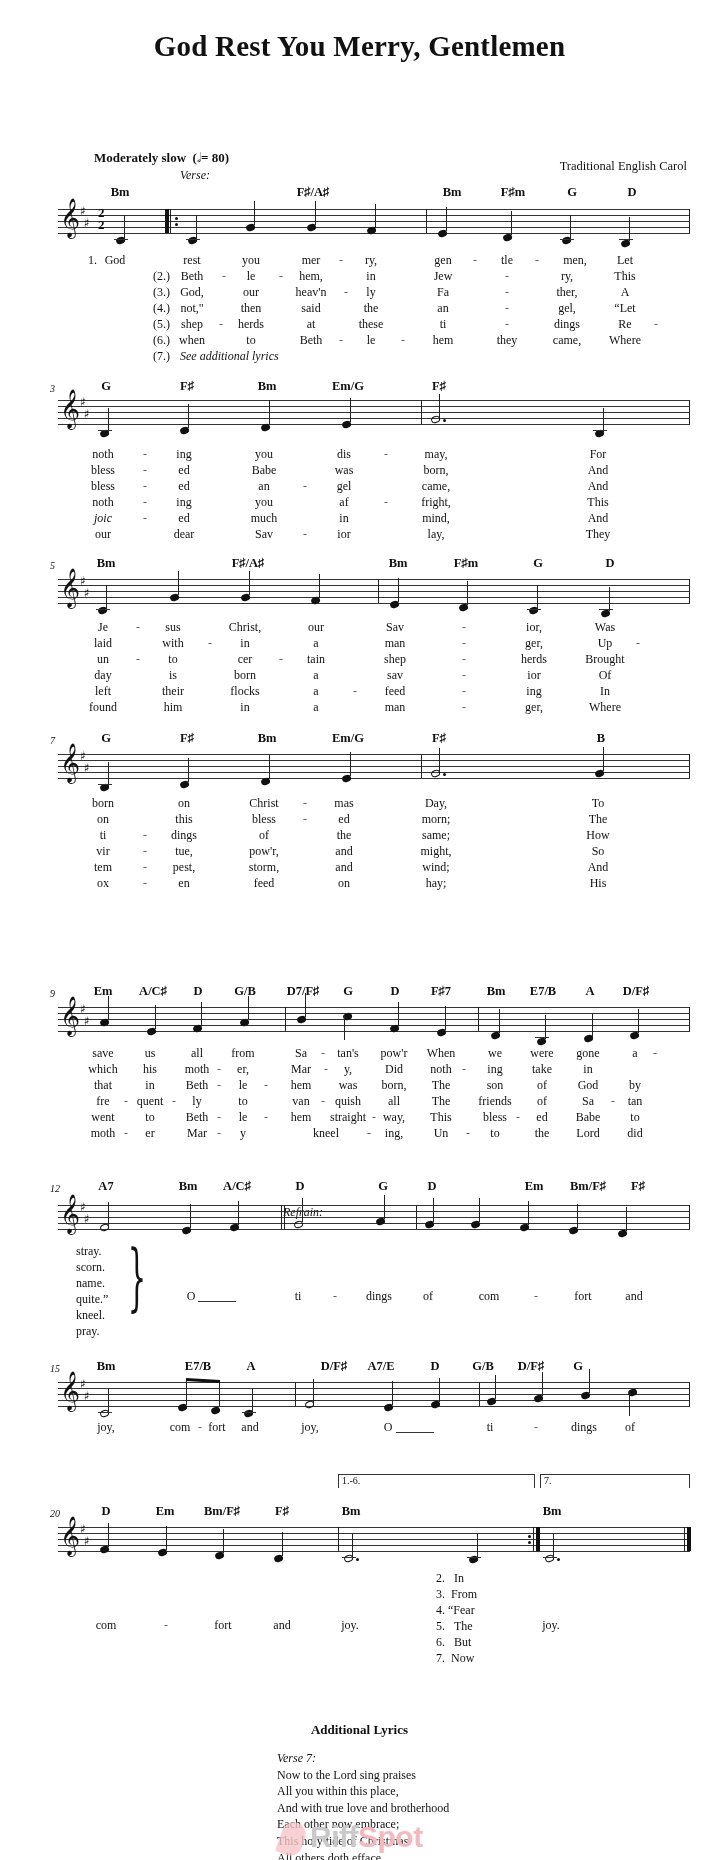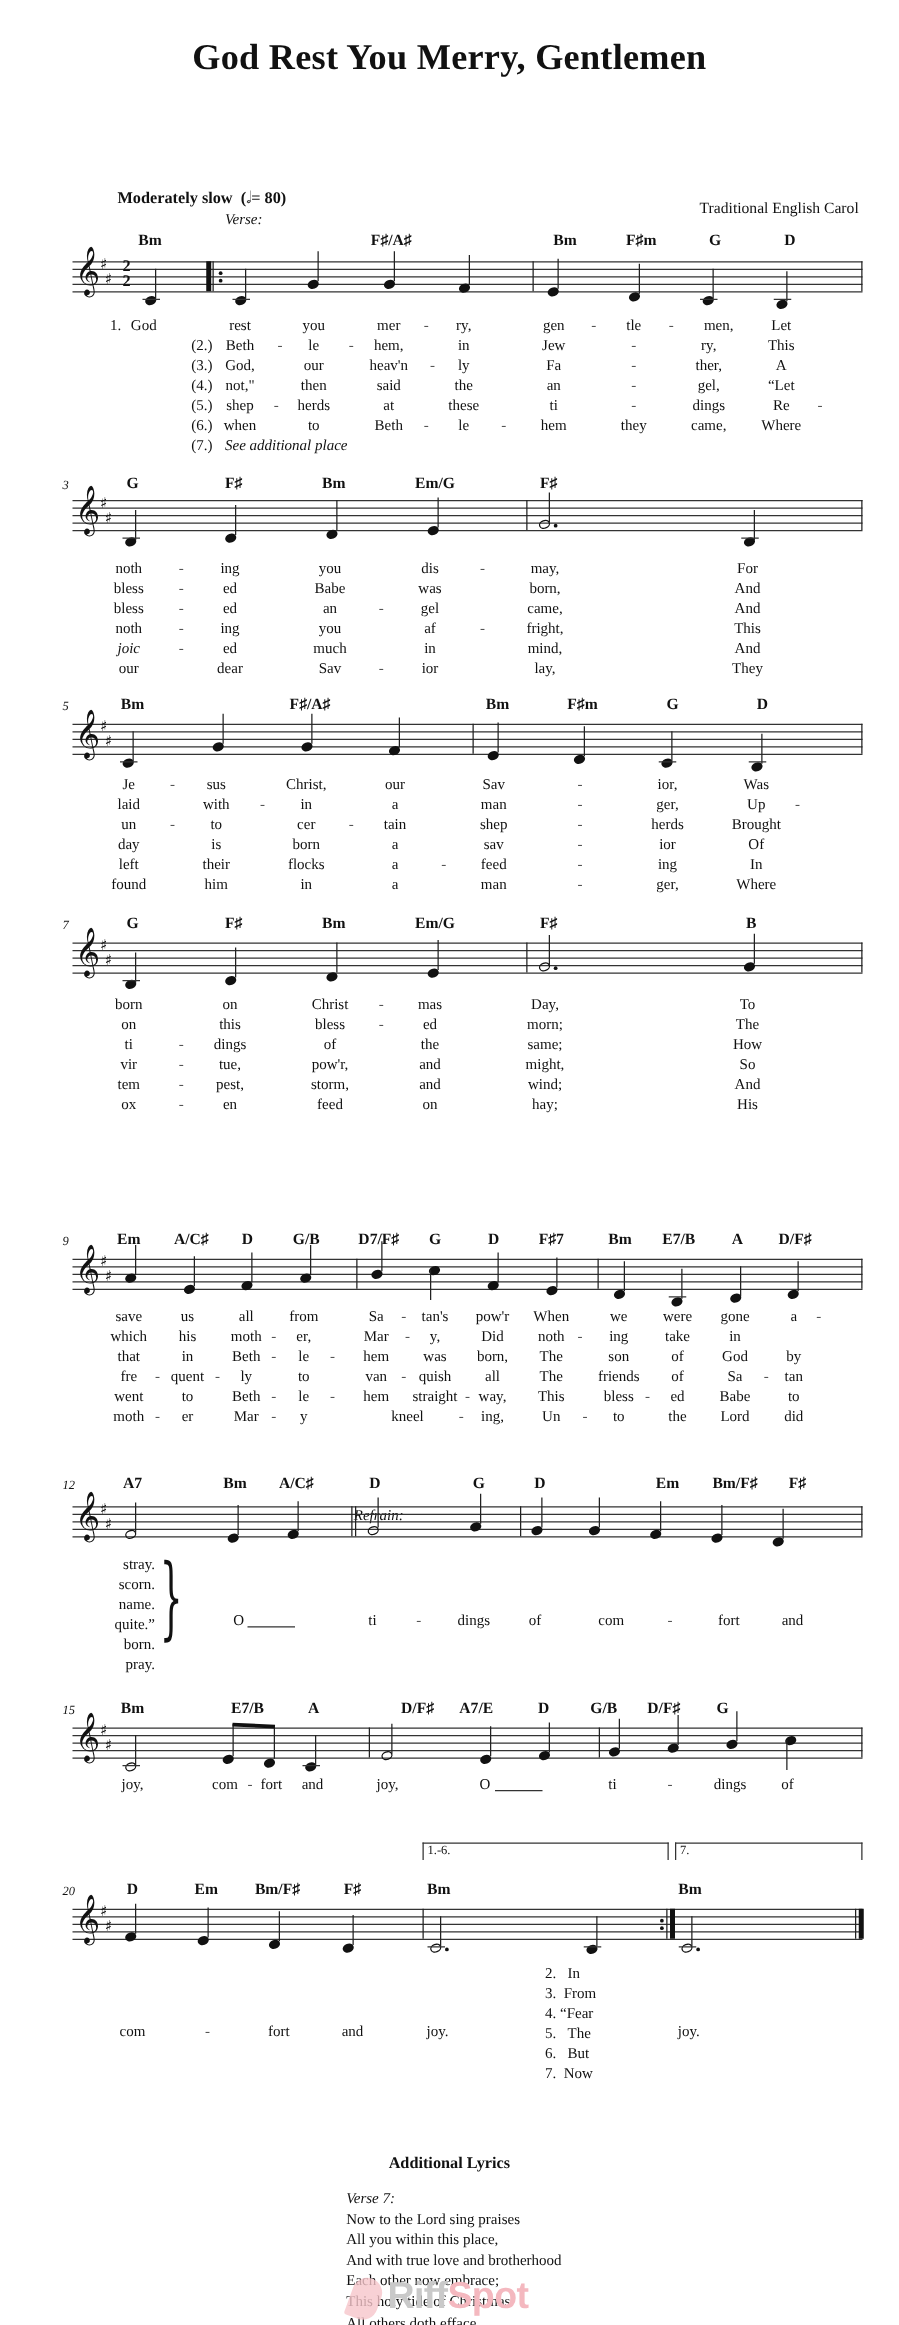--- a/index.html
+++ b/index.html
@@ -167,21 +167,21 @@
       <span class="hy" style="left:283px;">-</span>
     <span class="syl" style="left:313px;">le</span>
       <span class="hy" style="left:345px;">-</span>
     <span class="syl" style="left:385px;">hem</span>
     <span class="syl" style="left:449px;">they</span>
     <span class="syl" style="left:509px;">came,</span>
     <span class="syl" style="left:567px;">Where</span>
   </div>
   <div class="lyr-row" style="top:164px;">
     <span class="vnum" style="left:95px;">(7.)</span>
-    <span class="vnum" style="left:122px;font-style:italic;">See additional place</span>
+    <span class="vnum" style="left:122px;font-style:italic;">See additional lyrics</span>
   </div>
 </div>
 
 <div class="system" style="top:375px;">
   <span class="mnum" style="left:-8px;top:8px;">3</span>
   <div class="chord" style="left:48px;top:4px;">G</div>
   <div class="chord" style="left:129px;top:4px;">F♯</div>
   <div class="chord" style="left:209px;top:4px;">Bm</div>
   <div class="chord" style="left:290px;top:4px;">Em/G</div>
   <div class="chord" style="left:381px;top:4px;">F♯</div>
@@ -658,26 +658,26 @@
 
     <div class="note" style="left:413px;top:16px;"></div>
       <div class="stem" style="left:421px;top:-7px;height:24px;"></div>
     <div class="note" style="left:462px;top:19px;"></div>
       <div class="stem" style="left:470px;top:-4px;height:24px;"></div>
     <div class="note" style="left:511px;top:22px;"></div>
       <div class="stem" style="left:519px;top:-1px;height:24px;"></div>
     <div class="note" style="left:560px;top:25px;"></div>
       <div class="stem" style="left:568px;top:2px;height:24px;"></div>
   </div>
-  <div class="abs" style="left:18px;top:68px;width:48px;text-align:right;font-size:12px;line-height:16px;">
+  <div class="abs" style="left:18px;top:68px;width:48px;text-align:left;font-size:12px;line-height:16px;">
     <div>stray.</div>
       <div>scorn.</div>
       <div>name.</div>
       <div>quite.”</div>
-      <div>born.</div>
+      <div>kneel.</div>
       <div>pray.</div>
   </div>
   <div class="brace" style="left:56px;top:66px;">}</div>
   <div class="lyr-row" style="top:114px;">
     <span class="syl" style="left:133px;">O</span>
       <div class="extender" style="left:140px;top:12px;width:38px;"></div>
     <span class="syl" style="left:240px;">ti</span>
       <span class="hy" style="left:277px;">-</span>
     <span class="syl" style="left:321px;">dings</span>
     <span class="syl" style="left:370px;">of</span>

